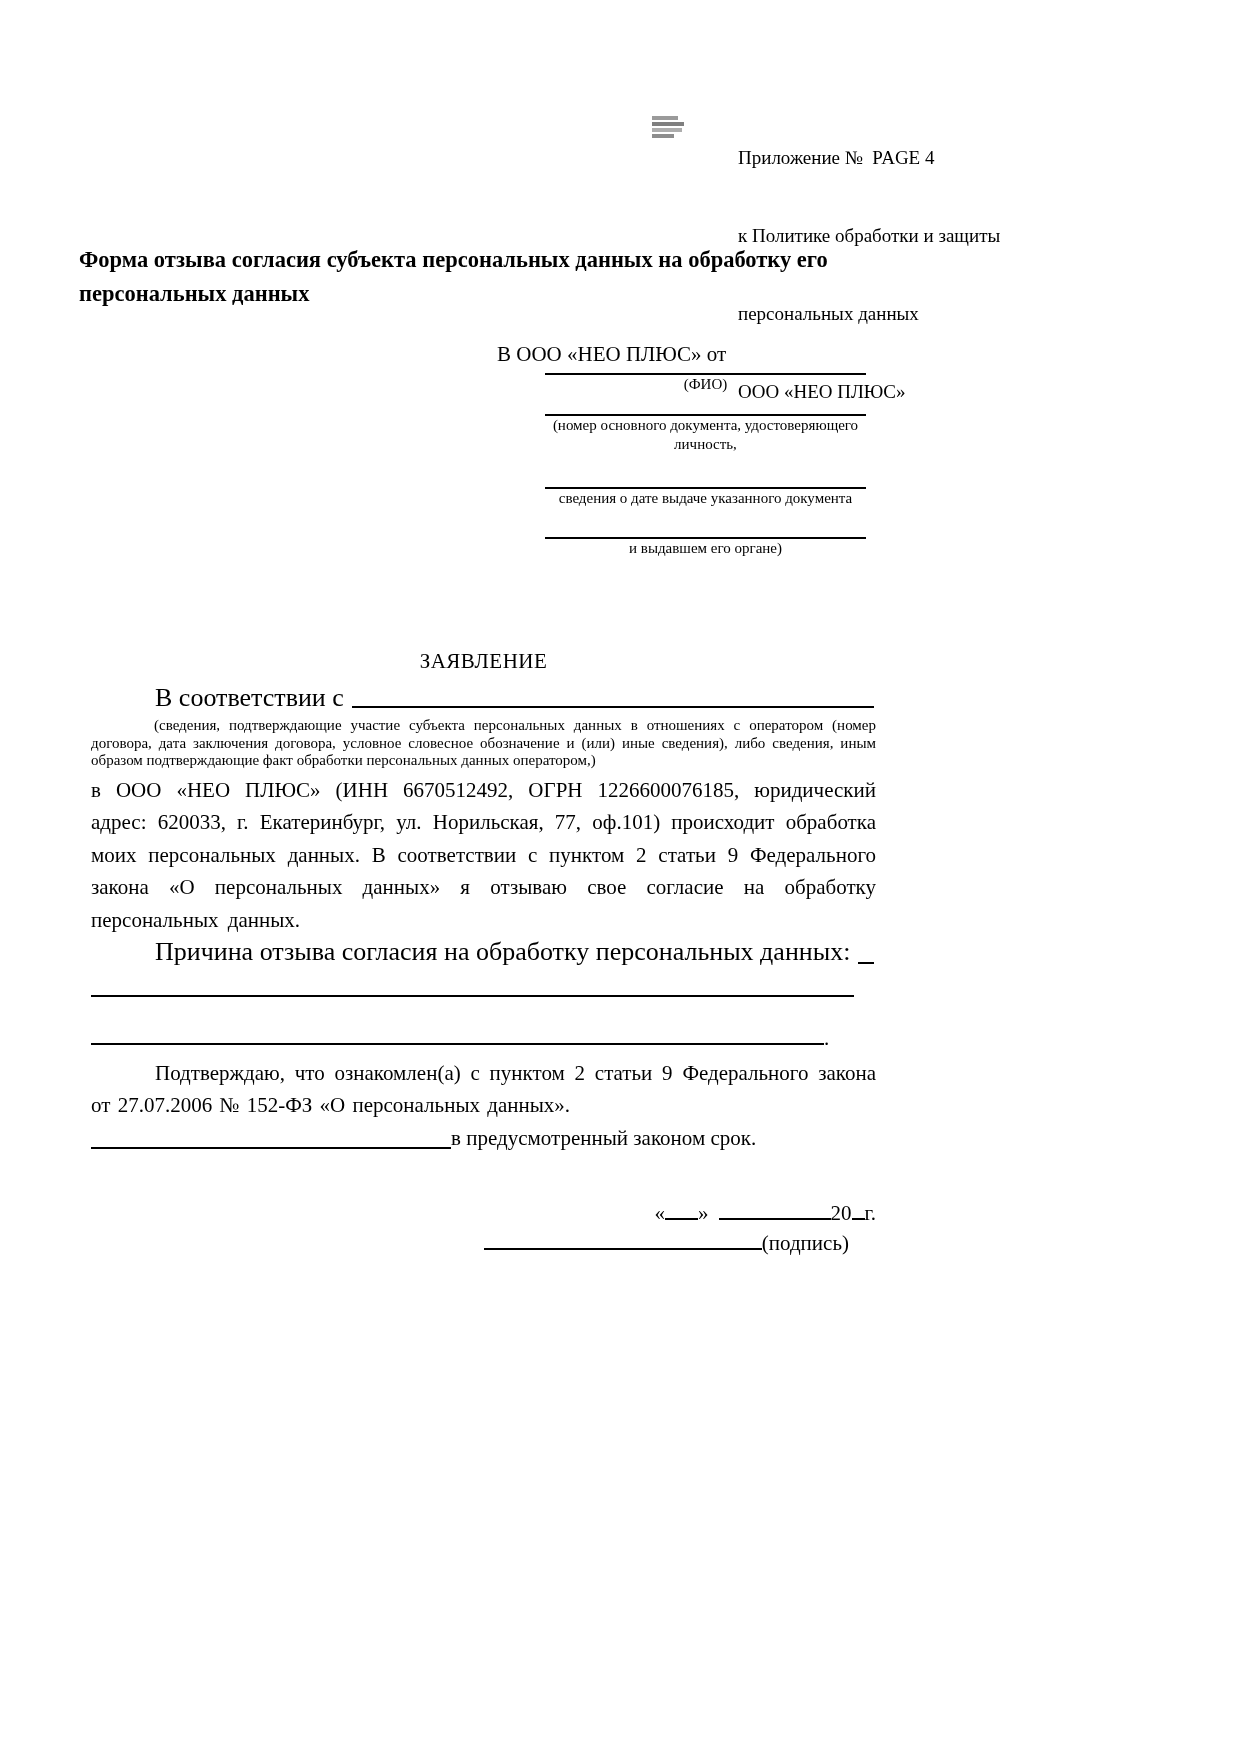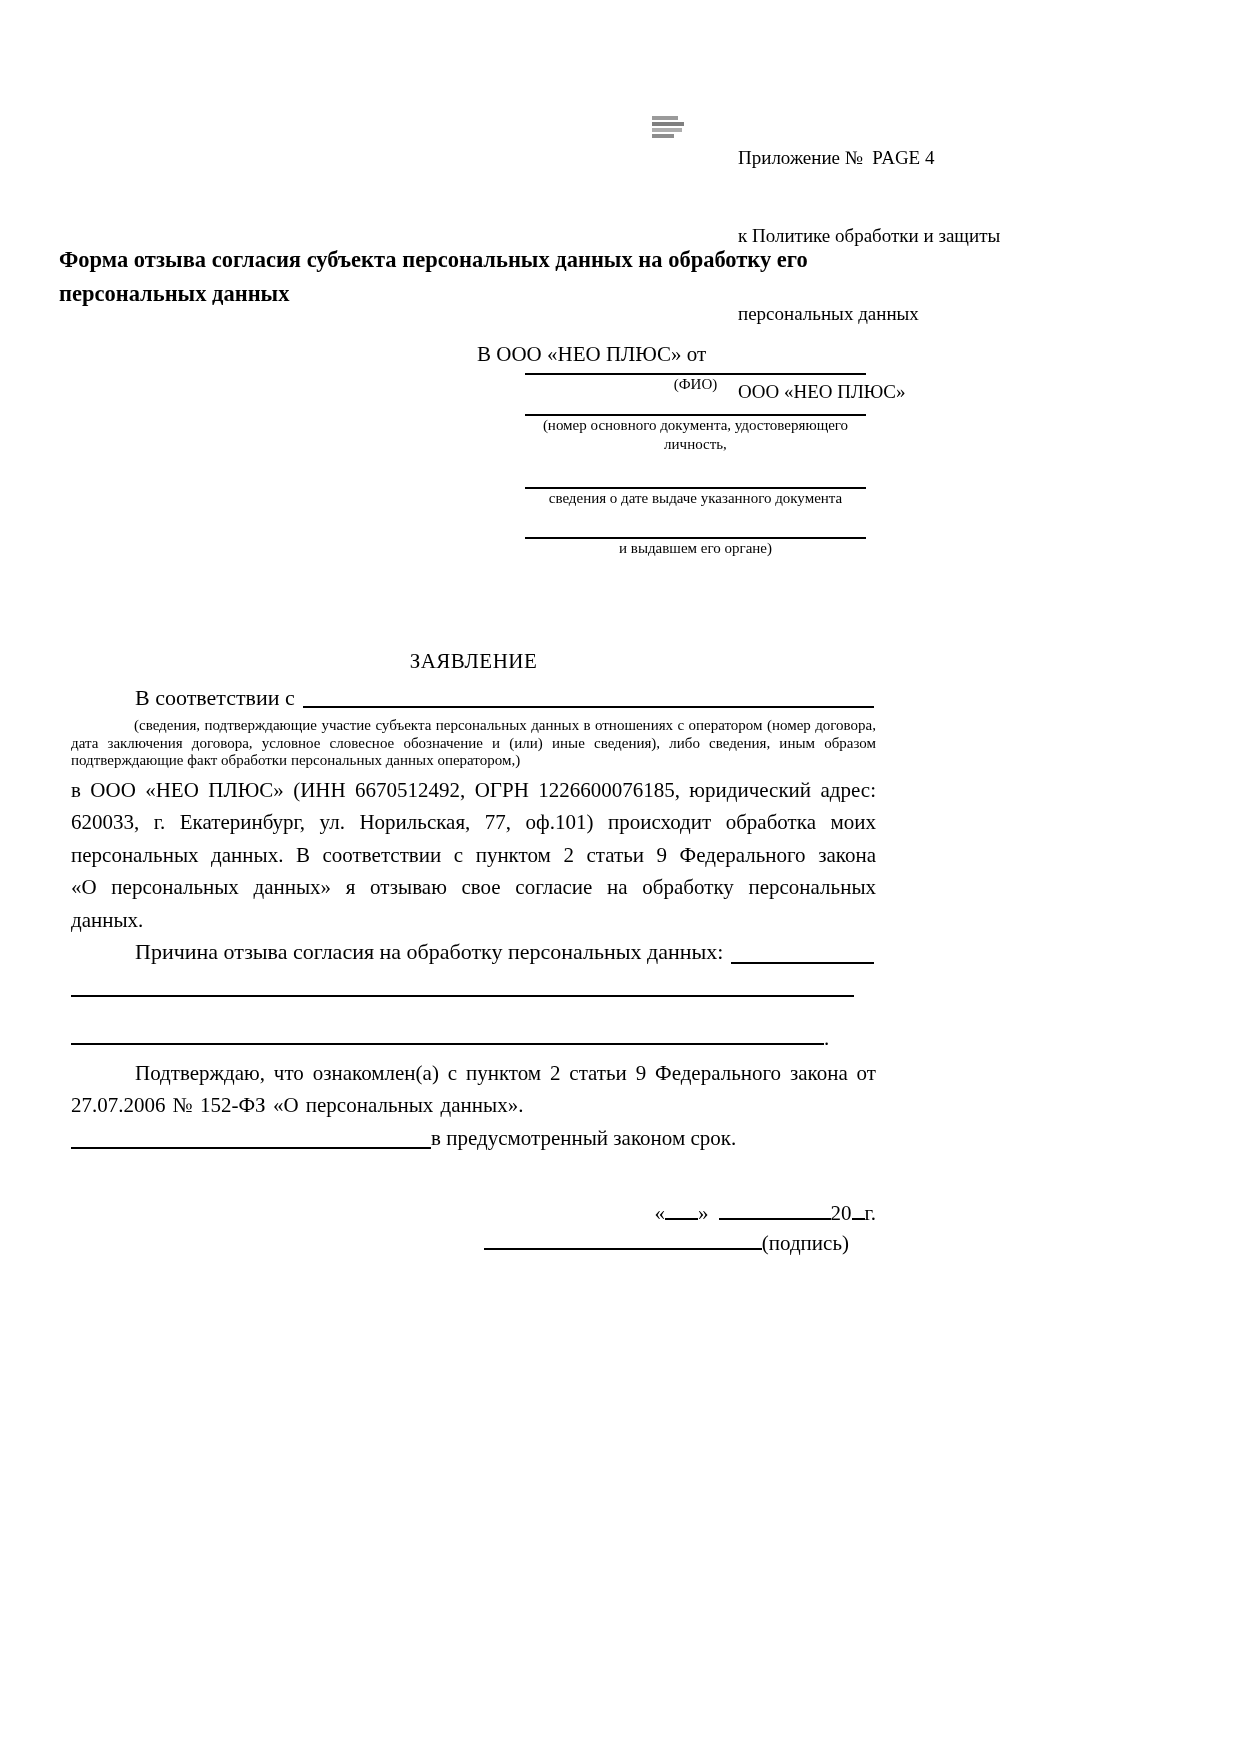--- a/index.html
+++ b/index.html
@@ -22,21 +22,21 @@
     white-space: pre-wrap;
   }
   
   .artifact { position: absolute; left: 652px; top: 116px; width: 34px; }
   .artifact div { height: 4px; margin-bottom: 2px; }
   .artifact .a1 { width: 26px; background: #9a9a9a; }
   .artifact .a2 { width: 32px; background: #7f7f7f; }
   .artifact .a3 { width: 30px; background: #adadad; }
   .artifact .a4 { width: 22px; background: #8d8d8d; }
 
-  .content { padding: 243px 212px 0 71px; }
+  .content { padding: 243px 212px 0 91px; }
 
   .title {
     font-size: 22.5px;
     font-weight: bold;
     line-height: 34px;
     margin: 0 -10px 0 -12px;
   }
 
   
   .addressee { margin-left: 406px; margin-top: 28px; font-size: 21px; }
@@ -61,21 +61,21 @@
   .f4 .blank-line { margin-top: 29px; }
 
   .statement-heading {
     margin-top: 88px;
     text-align: center;
     font-size: 21px;
     line-height: 30px;
     letter-spacing: 0.5px;
   }
 
-  .flexline { display: flex; align-items: flex-end; font-size: 22px; line-height: 30px; }
+  .flexline { display: flex; align-items: flex-end; font-size: 26px; line-height: 30px; }
   .flexline .indent { padding-left: 64px; white-space: nowrap; }
   .flexline .fill-blank {
     flex: 1;
     border-bottom: 2px solid #000;
     margin: 0 2px 5px 8px;
     height: 0;
   }
   .intro { margin-top: 7px; }
 
   .fine-print {

